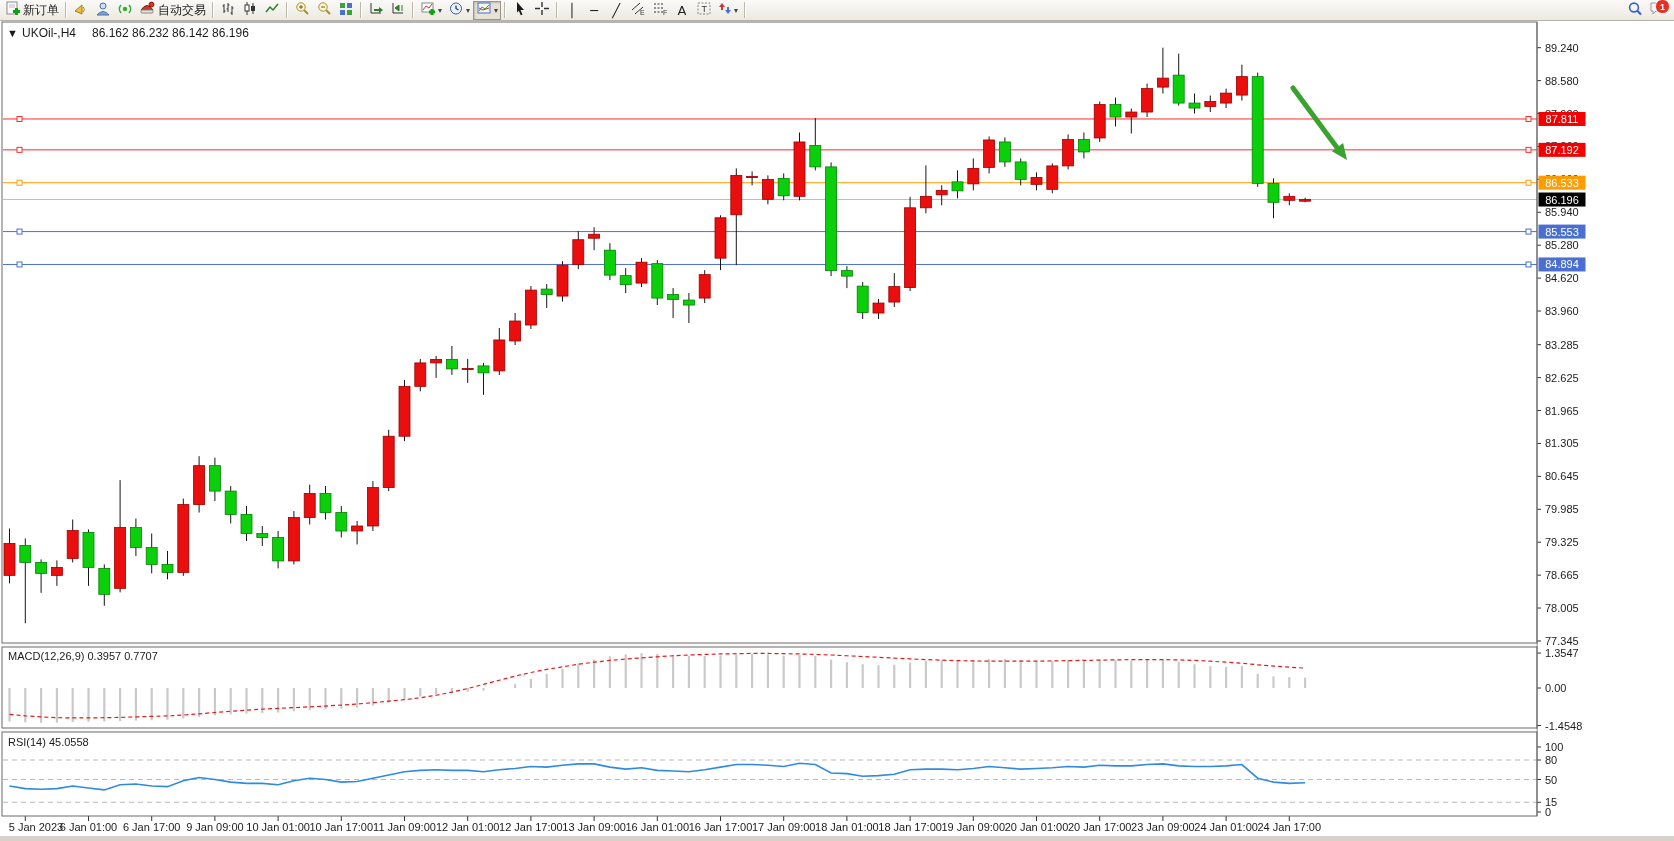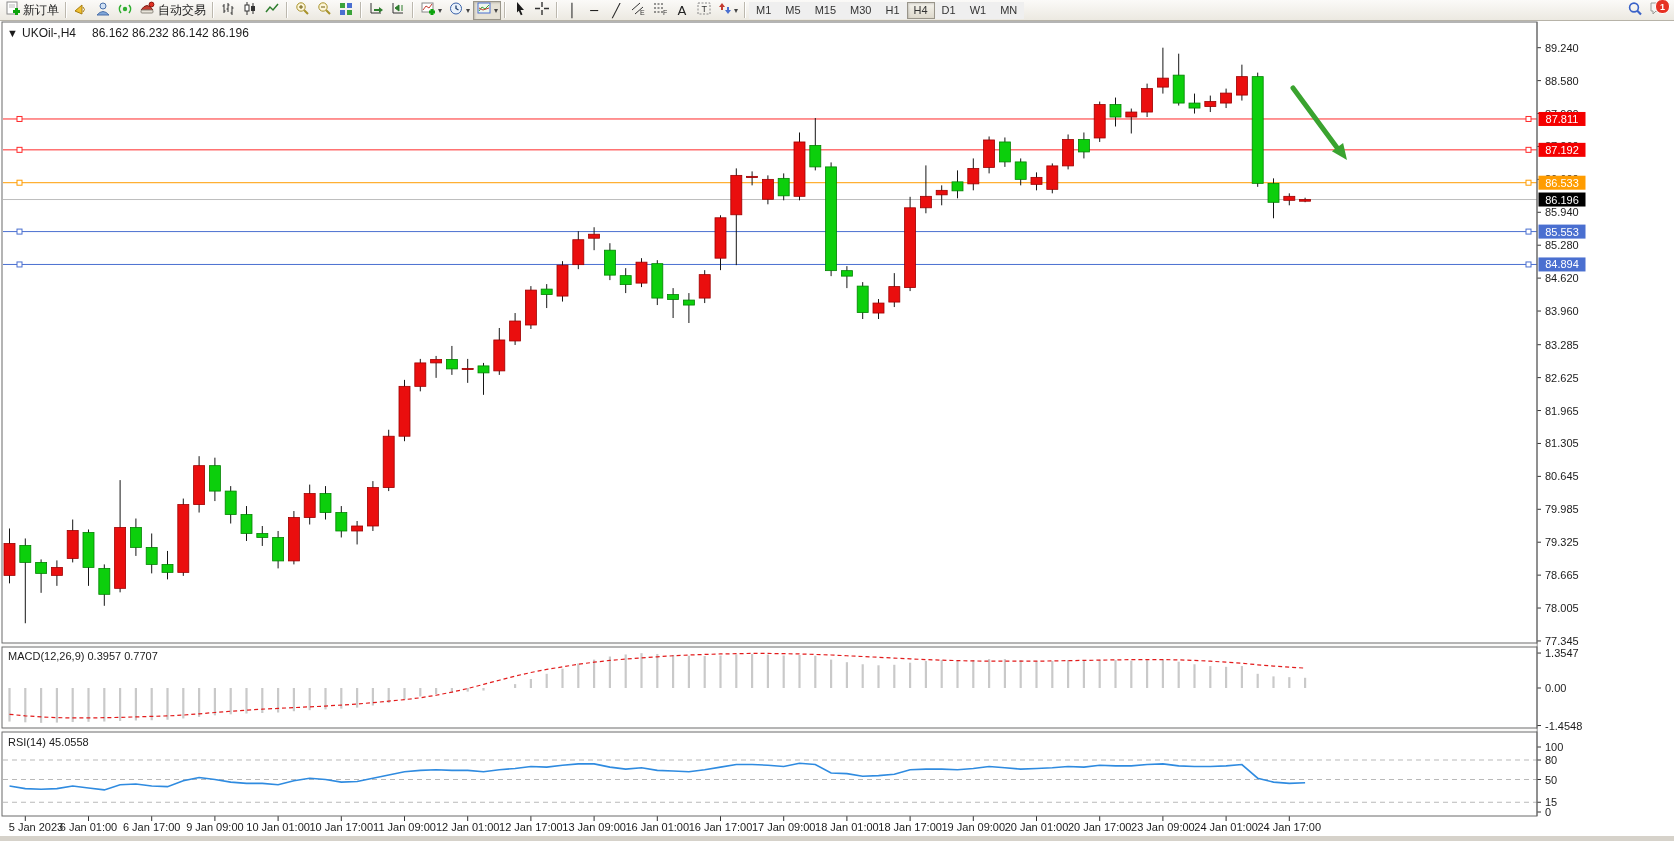--- a/index.html
+++ b/index.html
@@ -212,31 +212,20 @@
       </button>
       <button class="tbtn">
         <span><svg width="14" height="15">
               <path d="M4 2 l3 4 h-2 v3 h-2 v-3 h-2 Z" fill="#c43b2f"></path>
               <path d="M10 13 l-3 -4 h2 v-3 h2 v3 h2 Z" fill="#4a6fd0"></path>
             </svg></span>
         <span class="dd">▾</span>
       </button>
     </div>
     <div class="tsep"></div>
-    <div class="tgroup" id="tf-group">
-        <button class="tf">M1</button>
-        <button class="tf">M5</button>
-        <button class="tf">M15</button>
-        <button class="tf">M30</button>
-        <button class="tf">H1</button>
-        <button class="tf active">H4</button>
-        <button class="tf">D1</button>
-        <button class="tf">W1</button>
-        <button class="tf">MN</button>
-      </div>
     <div class="tright">
       <button class="tbtn">
         <span><svg width="16" height="16">
               <circle cx="7" cy="6.5" r="4.4" fill="none" stroke="#3a62c8" stroke-width="1.6"></circle>
               <line x1="10.3" y1="9.8" x2="14" y2="13.5" stroke="#3a62c8" stroke-width="2.2"></line>
             </svg></span>
       </button>
       <div class="chatwrap">
         <span><svg width="17" height="16">
               <path d="M2 3 h12 v8 h-7 l-3 3 v-3 h-2 Z" fill="#f4f4f2" stroke="#9a9a96"></path>

